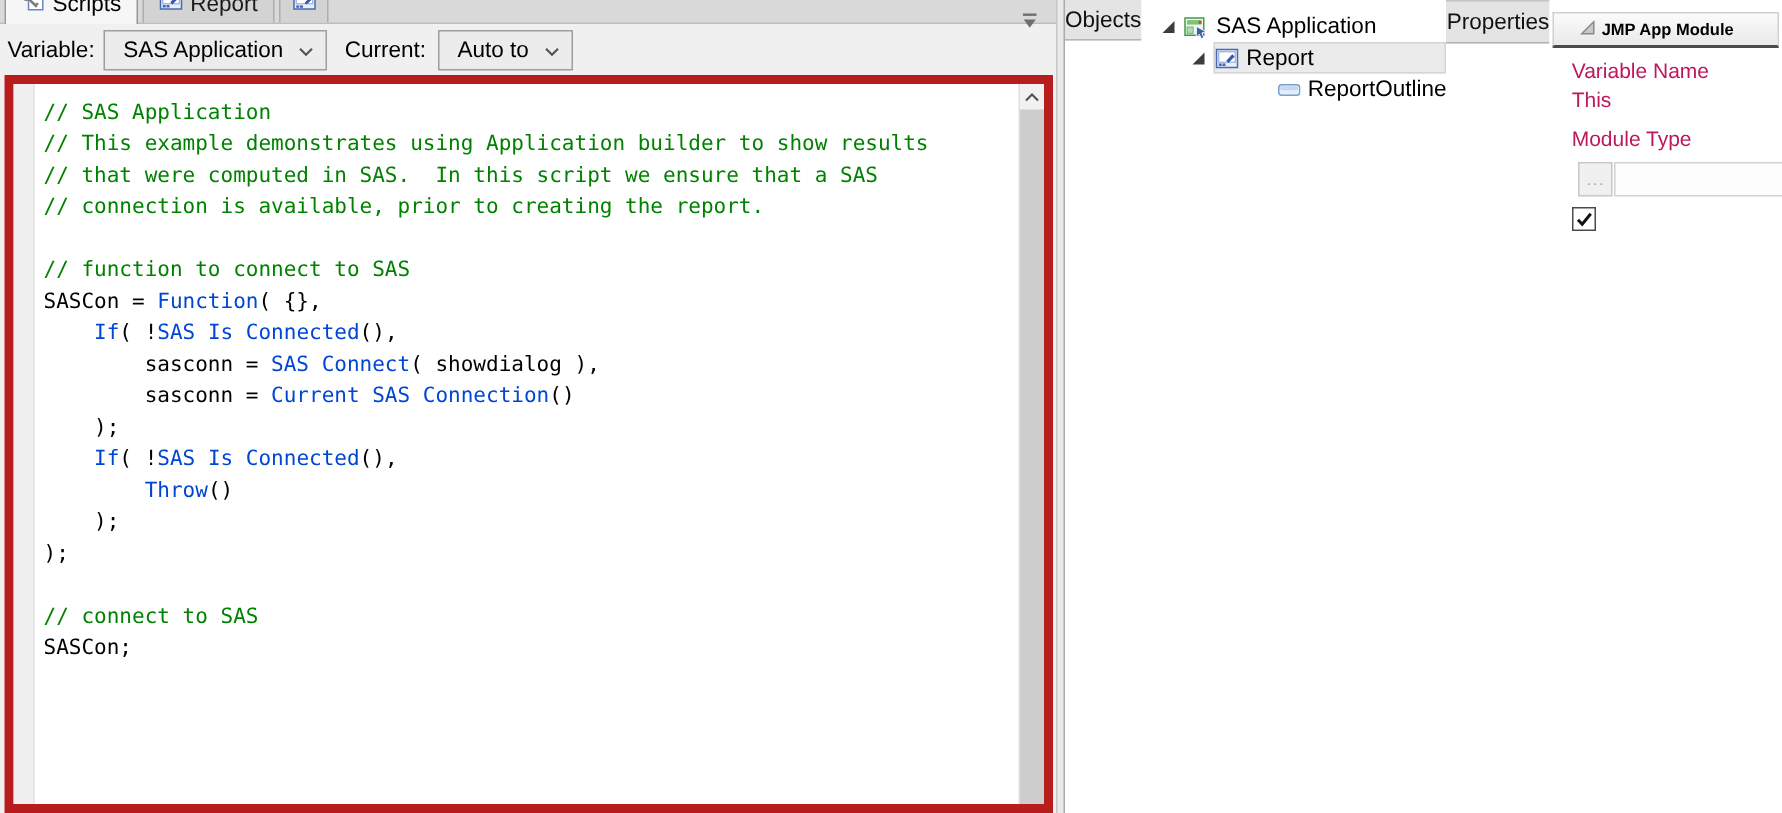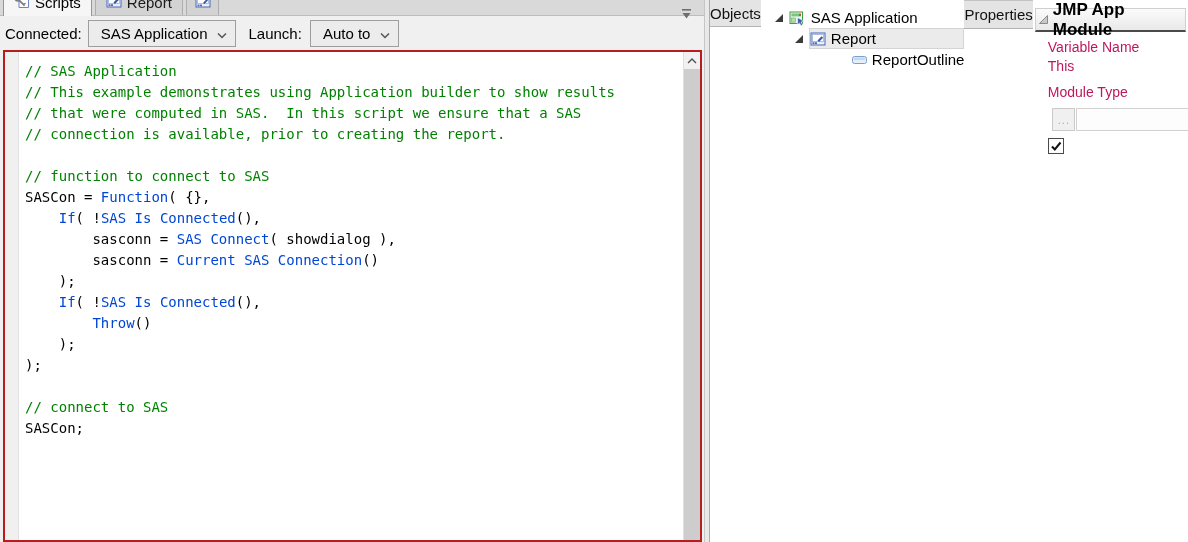--- a/index.html
+++ b/index.html
@@ -28,21 +28,21 @@
   .dropdown {
     height:27px; background:#ececec; border:1px solid #9e9e9e;
     display:flex; align-items:center; gap:10px; padding:0 8px 0 12px; font-size:15px;
   }
   .dd-namespace { min-width:142px; }
   .dd-method { min-width:80px; margin-left:2px; }
   .dropdown .chev { margin-left:auto; }
 
   
   .editor {
-    flex:1; margin:0 2px 0 3px; background:#fff; border:2px solid #b91c1c;
+    flex:1; margin:0 2px 0 3px; background:#fff; border:6px solid #b91c1c;
     display:flex; position:relative; overflow:hidden;
   }
   .gutter { width:14px; background:#f0f0f0; border-right:1px solid #e2e2e2; }
   .code {
     flex:1; padding:9px 0 0 6px; font-family:"DejaVu Sans Mono","Liberation Mono",monospace;
     font-size:14px; line-height:21px; white-space:pre; overflow:hidden;
   }
   .code-line { height:21px; }
   .tok-cm { color:var(--comment,#008200); }
   .tok-kw { color:var(--keyword,#0046d5); }
@@ -71,22 +71,22 @@
   .row-app { padding-left:8px; }
   .row-report { padding-left:28px; }
   .row-outline { padding-left:91px;align-items:center; }
   .tree-row .hl { display:flex; align-items:center; flex:1; height:21px; }
   .row-report .hl { background:#ebebeb; border:1px solid #d4d4d4; }
 
   .props { flex:1; background:#fff; padding:8px 2px 0 2px; overflow:hidden; }
   .section-header {
     height:24px; background:linear-gradient(#fbfbfb,#e9e9e9);
     border:1px solid #cfcfcf; border-bottom:2px solid #4a4a4a;
-    display:flex; align-items:center; gap:4px; padding-left:2px;
-    font-weight:bold; font-size:17px;
+    display:flex; align-items:center; gap:4px; padding-left:17px;
+    font-weight:bold; font-size:11px;
   }
   .prop-row { display:flex; align-items:center; padding-left:13px; }
   .prop-label { width:163px; font-size:14px; color:#be185d; flex:none; }
   .prop-field { width:293px; display:flex; align-items:center; }
   input.txt {
     width:293px; height:23px; border:1px solid #767676; background:#fff;
     font-family:"Liberation Sans",sans-serif; font-size:15px; padding:0 4px; outline:none;
   }
   .row-vname { margin-top:3px; }
   .row-mtype { margin-top:5px; }
@@ -153,30 +153,30 @@
       </div>
       <div class="tab-overflow">
         <svg width="15" height="14" viewBox="0 0 15 14">
           <rect x="3" y="2" width="9" height="1.6" fill="#6e6e6e"></rect>
           <path d="M3.5 6 h8 l-4 5.5 z" fill="#6e6e6e"></path>
         </svg>
       </div>
     </div>
 
     <div class="toolbar">
-      <span class="lbl">Connected:</span>
+      <span class="lbl">Variable:</span>
       <div class="dropdown dd-namespace">
         <span>SAS Application</span>
         <span class="chev">
           <svg width="10" height="7" viewBox="0 0 10 7">
               <polyline points="1,1.5 5,5.5 9,1.5" fill="none" stroke="#555" stroke-width="1.5"></polyline>
             </svg>
         </span>
       </div>
-      <span class="lbl" style="margin-left:6px;">Launch:</span>
+      <span class="lbl" style="margin-left:6px;">Current:</span>
       <div class="dropdown dd-method">
         <span>Auto to</span>
         <span class="chev">
           <svg width="10" height="7" viewBox="0 0 10 7">
               <polyline points="1,1.5 5,5.5 9,1.5" fill="none" stroke="#555" stroke-width="1.5"></polyline>
             </svg>
         </span>
       </div>
     </div>
 

